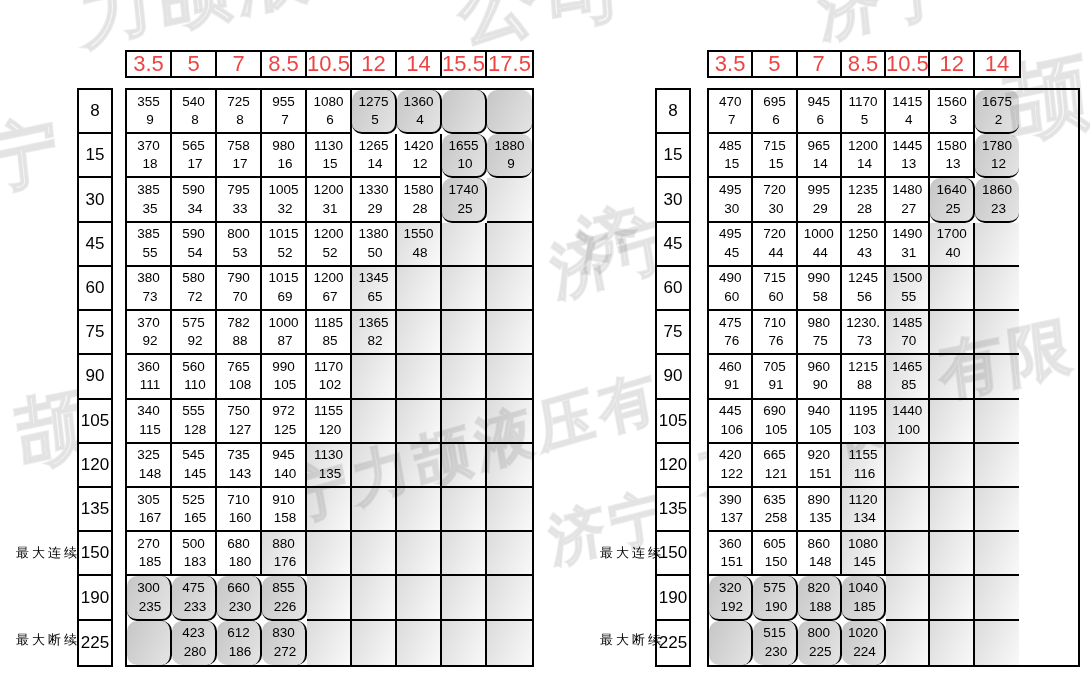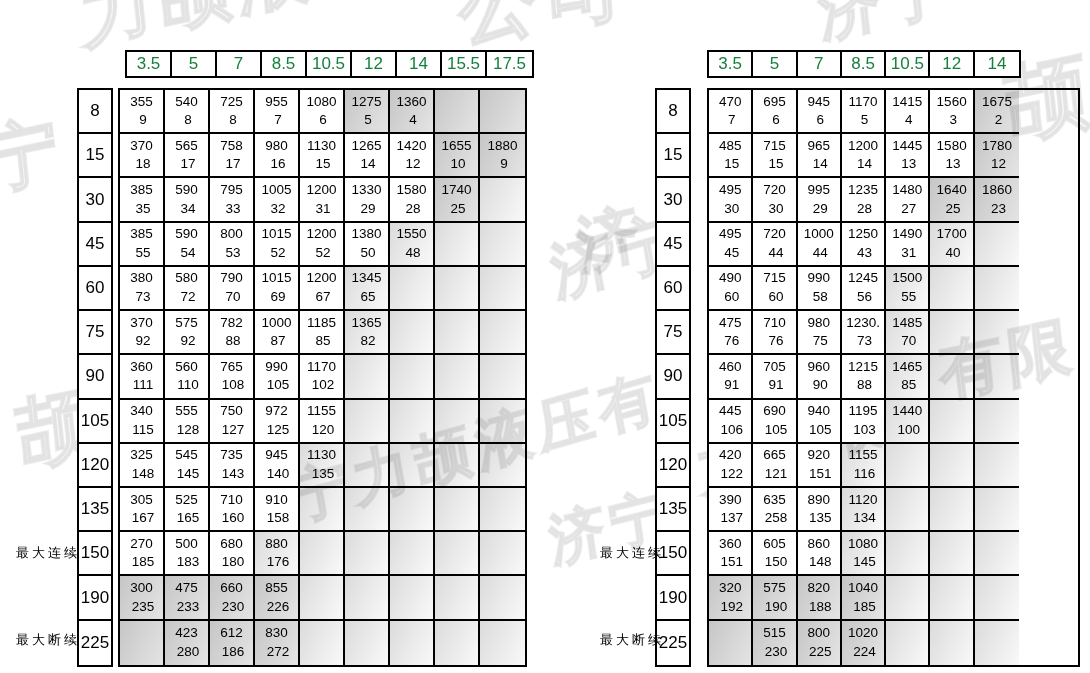--- a/index.html
+++ b/index.html
@@ -25,28 +25,28 @@
     border:2px solid #000;box-sizing:border-box;
   }
   .gcell{
     box-sizing:border-box;
     border-right:2px solid #000;border-bottom:2px solid #000;
     display:flex;flex-direction:column;align-items:center;justify-content:center;
     overflow:hidden;
   }
   .gcell.last-col{border-right:none;}
   .gcell.last-row{border-bottom:none;}
-  .hdr-cell{background:#fff;font-size:17px;color:#15803d;text-align:center;}
+  .hdr-cell{background:#fff;font-size:22px;color:#ef4444;text-align:center;}
   .rowhdr-cell{background:#fff;font-size:17px;color:#000;}
   .data-cell{font-size:13.5px;line-height:18.5px;color:#000;}
   .data-cell .v-top{display:block;}
   .data-cell .v-bot{display:block;padding-left:3px;}
   .s0{background:#ffffff;}
   .s1{background:linear-gradient(115deg,rgba(0,0,0,0.14),rgba(0,0,0,0.025));}
-  .s2{background:linear-gradient(115deg,rgba(0,0,0,0.225),rgba(0,0,0,0.105));}
+  .s2{background:linear-gradient(115deg,rgba(0,0,0,0.225),rgba(0,0,0,0.105));border-radius:10px;}
   
   .side-label{
     position:absolute;z-index:2;font-size:13px;color:#000;
     letter-spacing:3px;white-space:nowrap;margin-left:8px;
   }
 </style>
 </head>
 <body>
 
 <div id="stage">
@@ -85,21 +85,21 @@
         <div class="gcell rowhdr-cell last-col">60</div>
         <div class="gcell rowhdr-cell last-col">75</div>
         <div class="gcell rowhdr-cell last-col">90</div>
         <div class="gcell rowhdr-cell last-col">105</div>
         <div class="gcell rowhdr-cell last-col">120</div>
         <div class="gcell rowhdr-cell last-col">135</div>
         <div class="gcell rowhdr-cell last-col">150</div>
         <div class="gcell rowhdr-cell last-col">190</div>
         <div class="gcell rowhdr-cell last-col last-row">225</div>
       </div>
-      <div class="grid" style="left: 118px; top: 88px; grid-template-columns: repeat(9, 45px); grid-template-rows: repeat(13, 44.23px); width: 409px; height: 578.99px;">
+      <div class="grid" style="left: 125px; top: 88px; grid-template-columns: repeat(9, 45px); grid-template-rows: repeat(13, 44.23px); width: 409px; height: 578.99px;">
         <div class="gcell data-cell s0">
           <span class="v-top">355</span>
           <span class="v-bot">9</span>
         </div>
         <div class="gcell data-cell s0">
           <span class="v-top">540</span>
           <span class="v-bot">8</span>
         </div>
         <div class="gcell data-cell s0">
           <span class="v-top">725</span>

